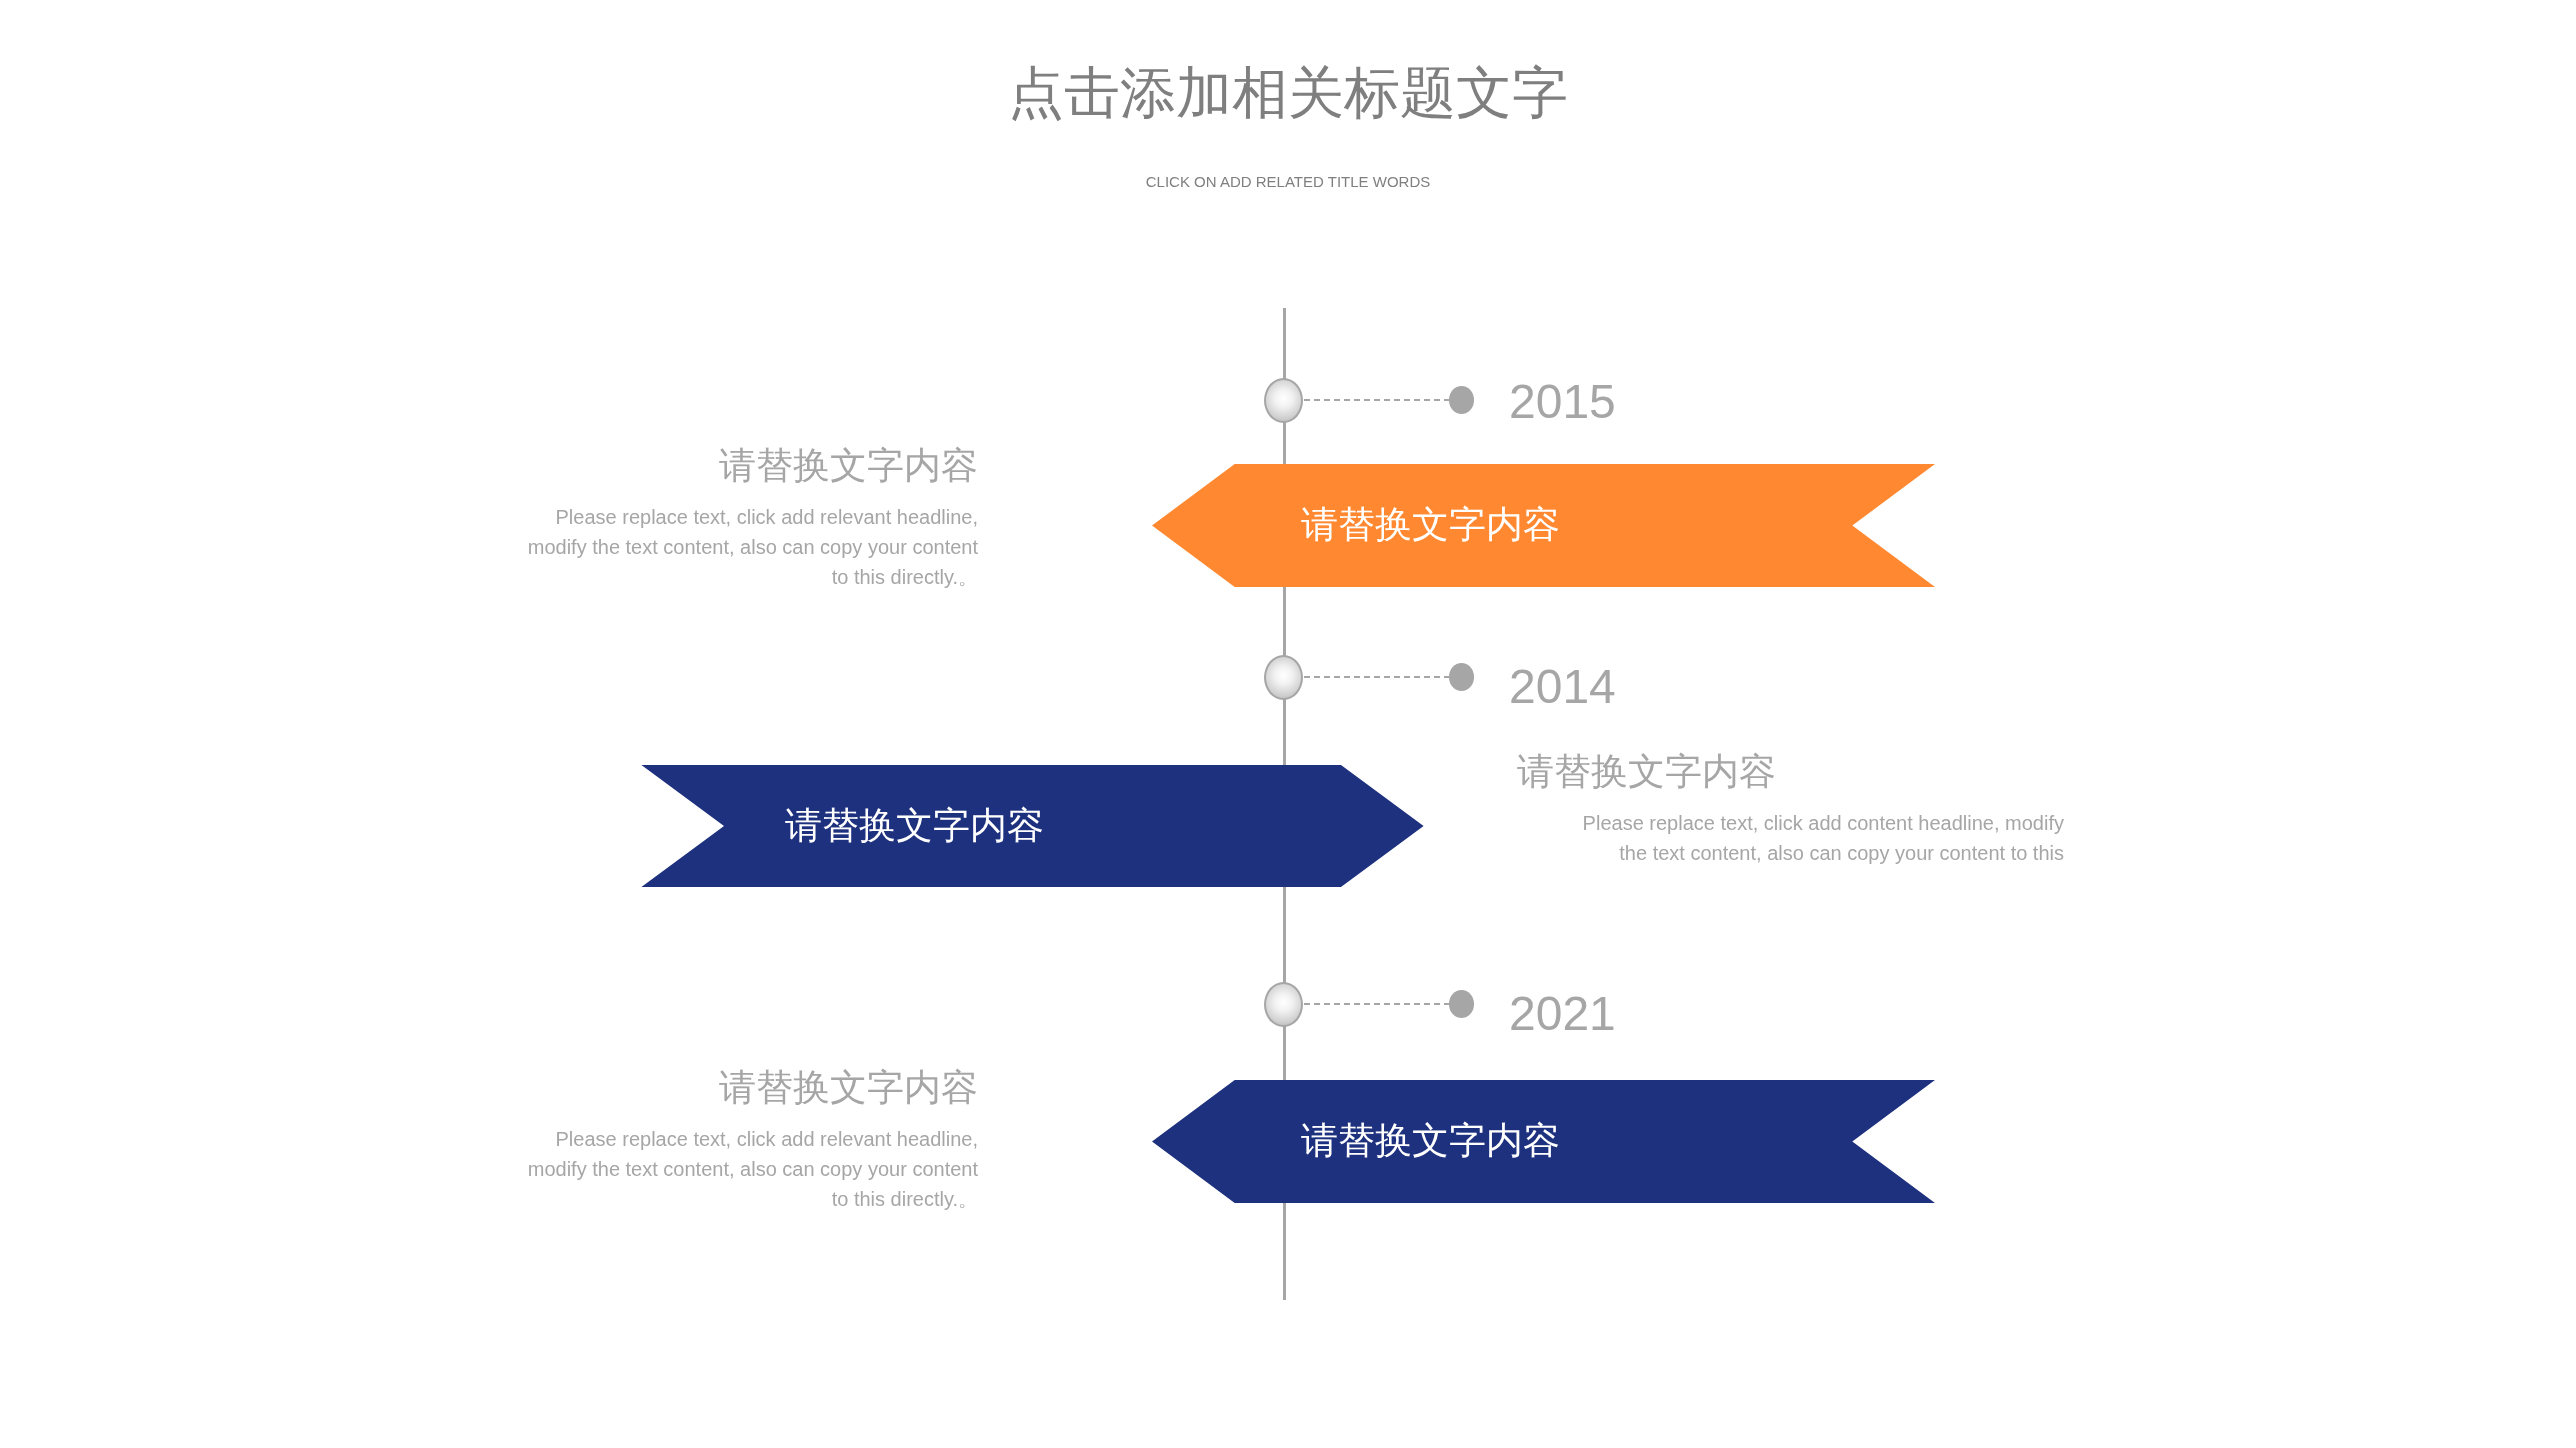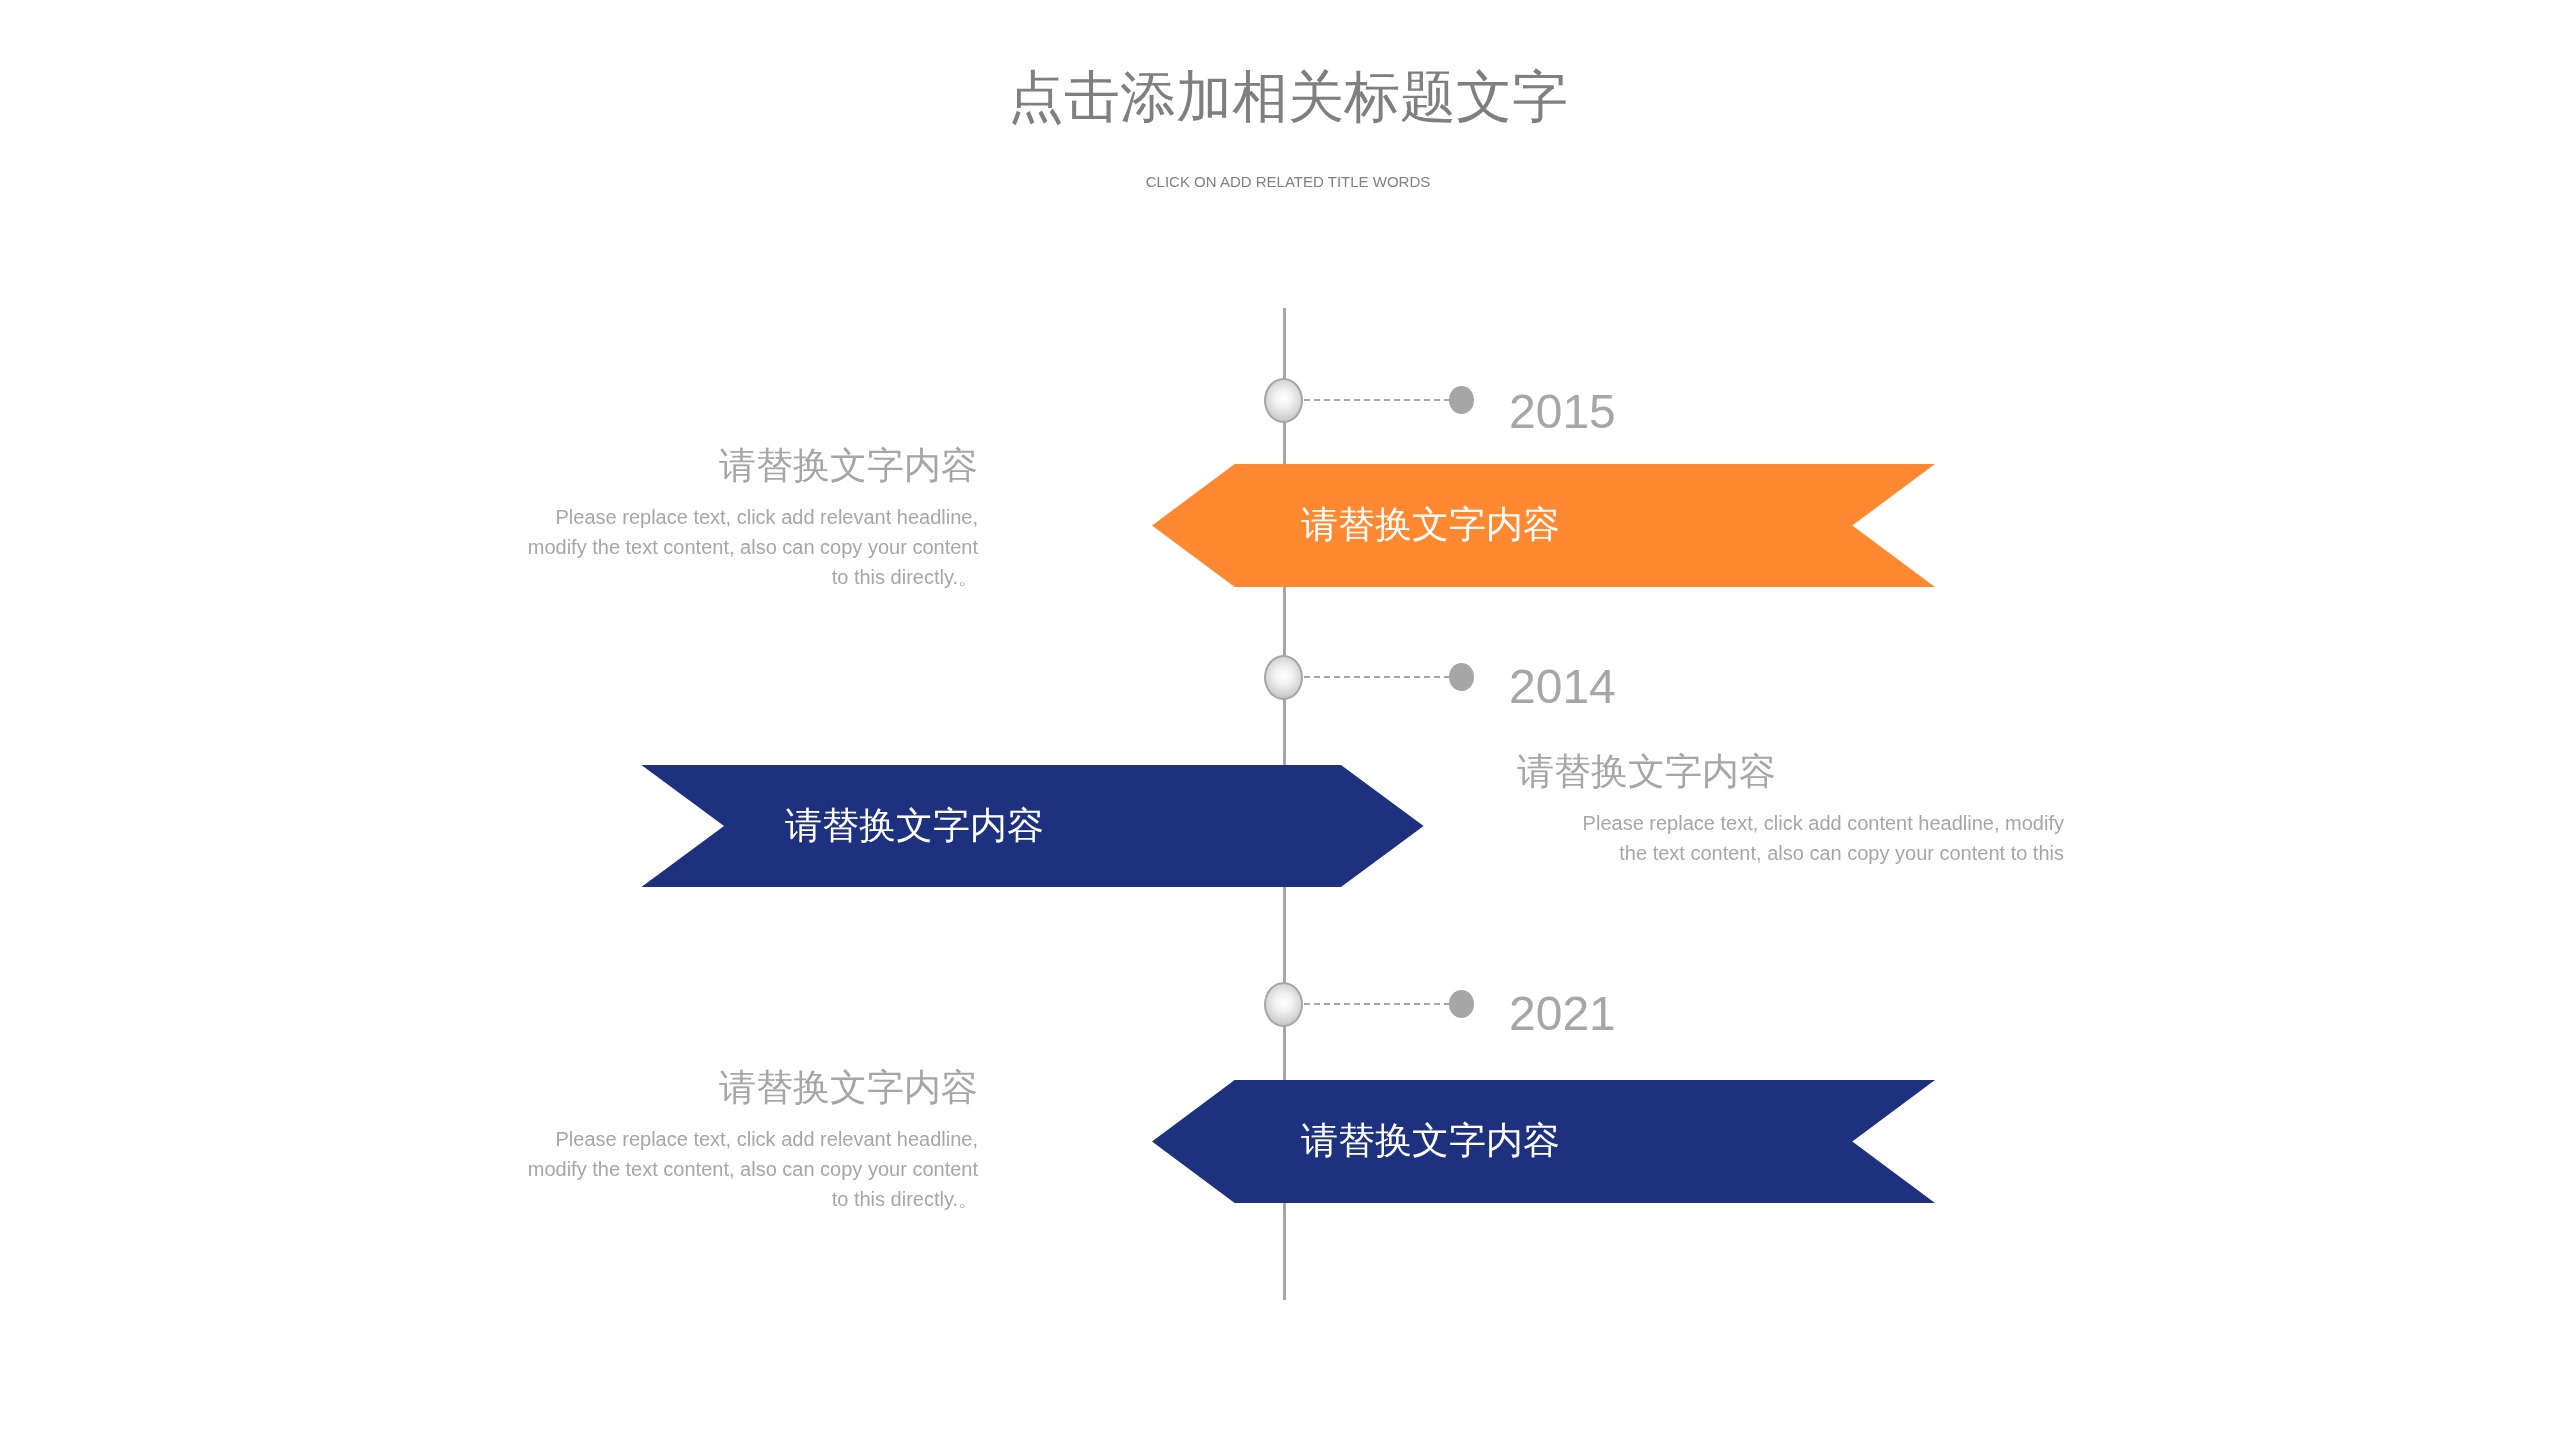--- a/index.html
+++ b/index.html
@@ -18,21 +18,21 @@
     
     .title {
       position: absolute;
       left: 0; width: 2576px;
       top: 64px;
       text-align: center;
       font-size: 56px;
       line-height: 1.2;
       color: #7f7f7f;
       letter-spacing: 0px;
-      font-family: Liberation Serif, serif;
+      font-family: Liberation Mono, monospace;
     }
     .subtitle {
       position: absolute;
       left: 0; width: 2576px;
       top: 173px;
       text-align: center;
       font-size: 15px;
       line-height: 1.2;
       color: #7f7f7f;
     }
@@ -116,21 +116,21 @@
 
 <div class="title">点击添加相关标题文字</div>
 <div class="subtitle">CLICK ON ADD RELATED TITLE WORDS</div>
 
 <div class="timeline-line"></div>
 
 <div>
   <div class="node" style="left:1264px; top:378px;"></div>
   <div class="connector" style="left:1304px; top:399px; width:146px;"></div>
   <div class="dot" style="left:1449px; top:386px;"></div>
-  <div class="year" style="left:1509px; top:388px;text-align:right;">2015</div>
+  <div class="year" style="left:1509px; top:378px;text-align:right;">2015</div>
 
   <div class="banner" style="left:1152px; top:464px; width:783px; height:123px;">
     <svg width="783" height="123" viewBox="0 0 1231 193">
       <polygon points="0,96.5 130,0 1231,0 1101,96.5 1231,193 130,193" fill="#FF8830"></polygon>
     </svg>
     <div class="banner-label" style="left:149px; top:42px;">请替换文字内容</div>
   </div>
 
   <div class="text-block right-align" style="left:445px; top:445px; width:533px;">
     <div class="tb-heading">请替换文字内容</div>

